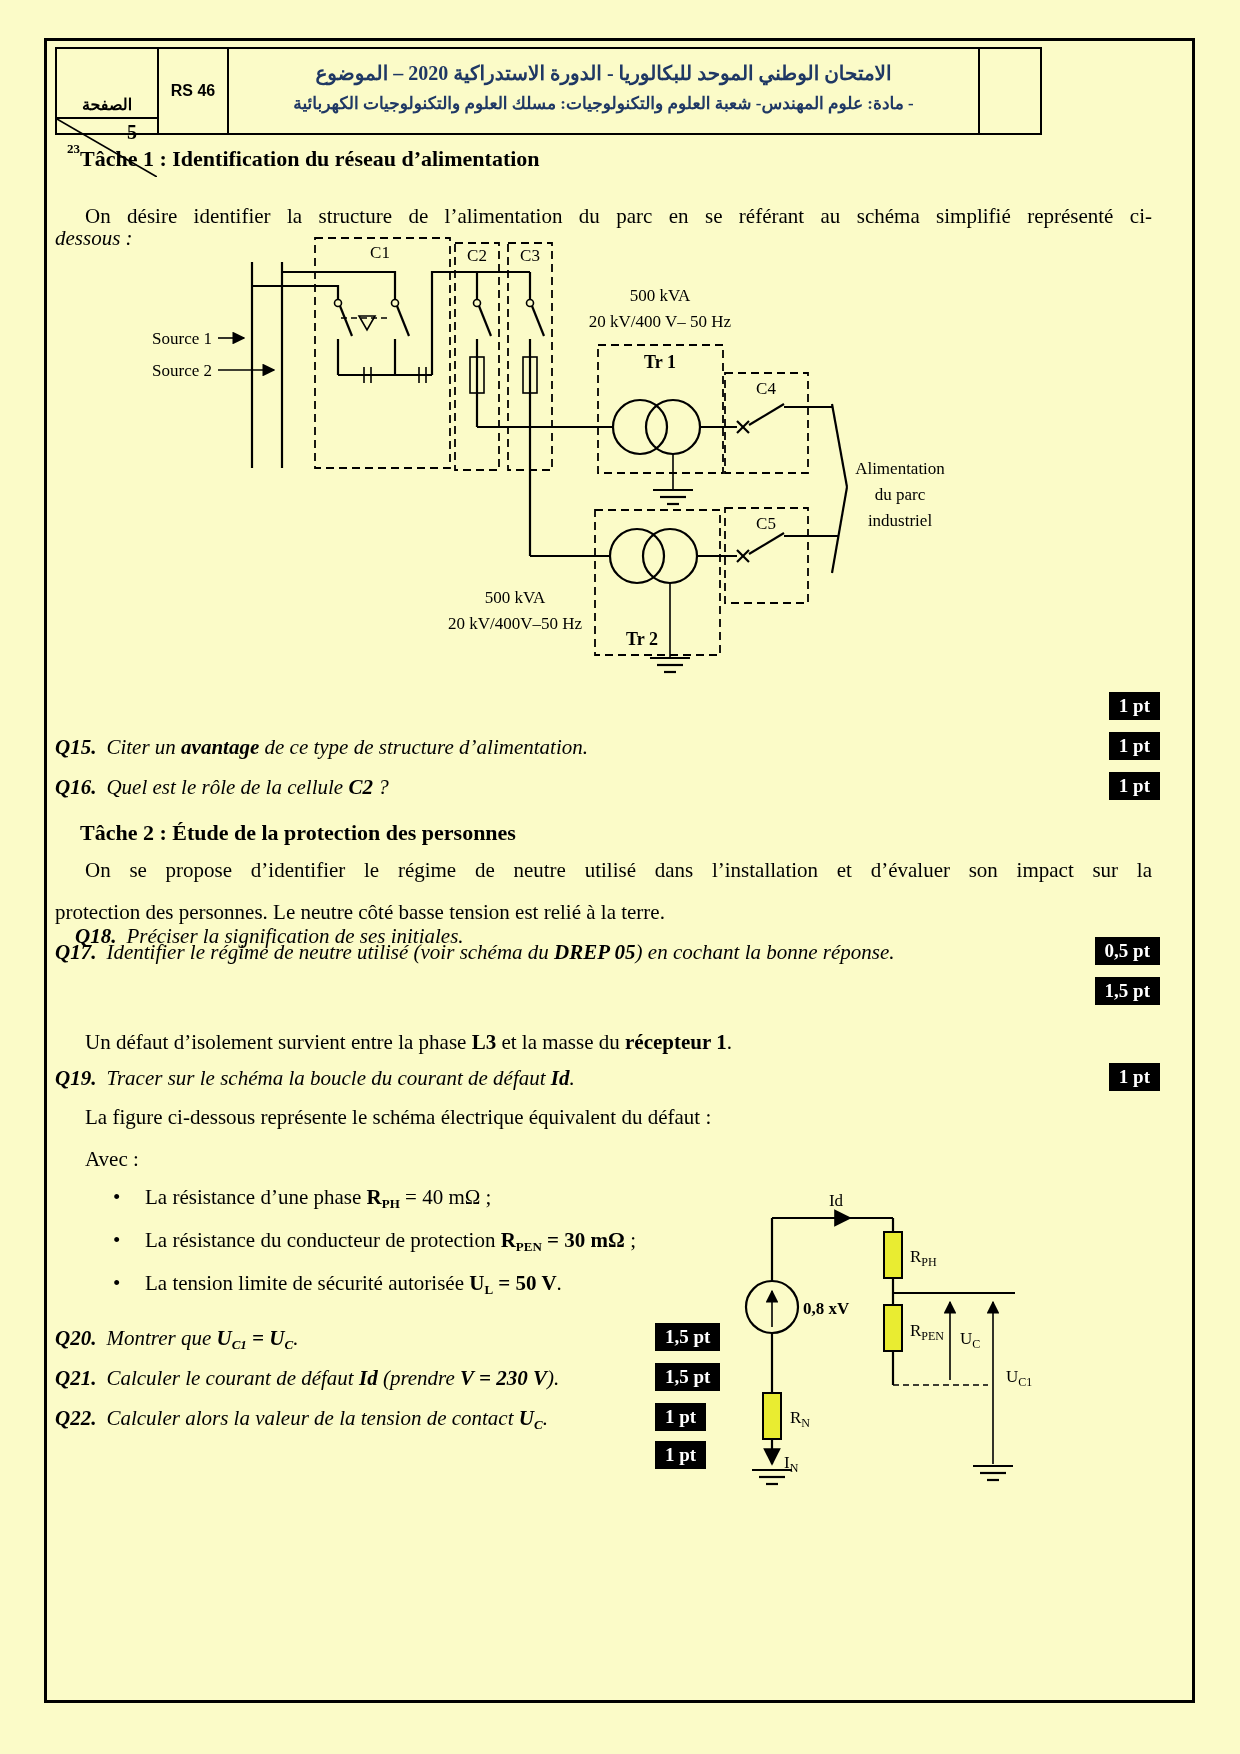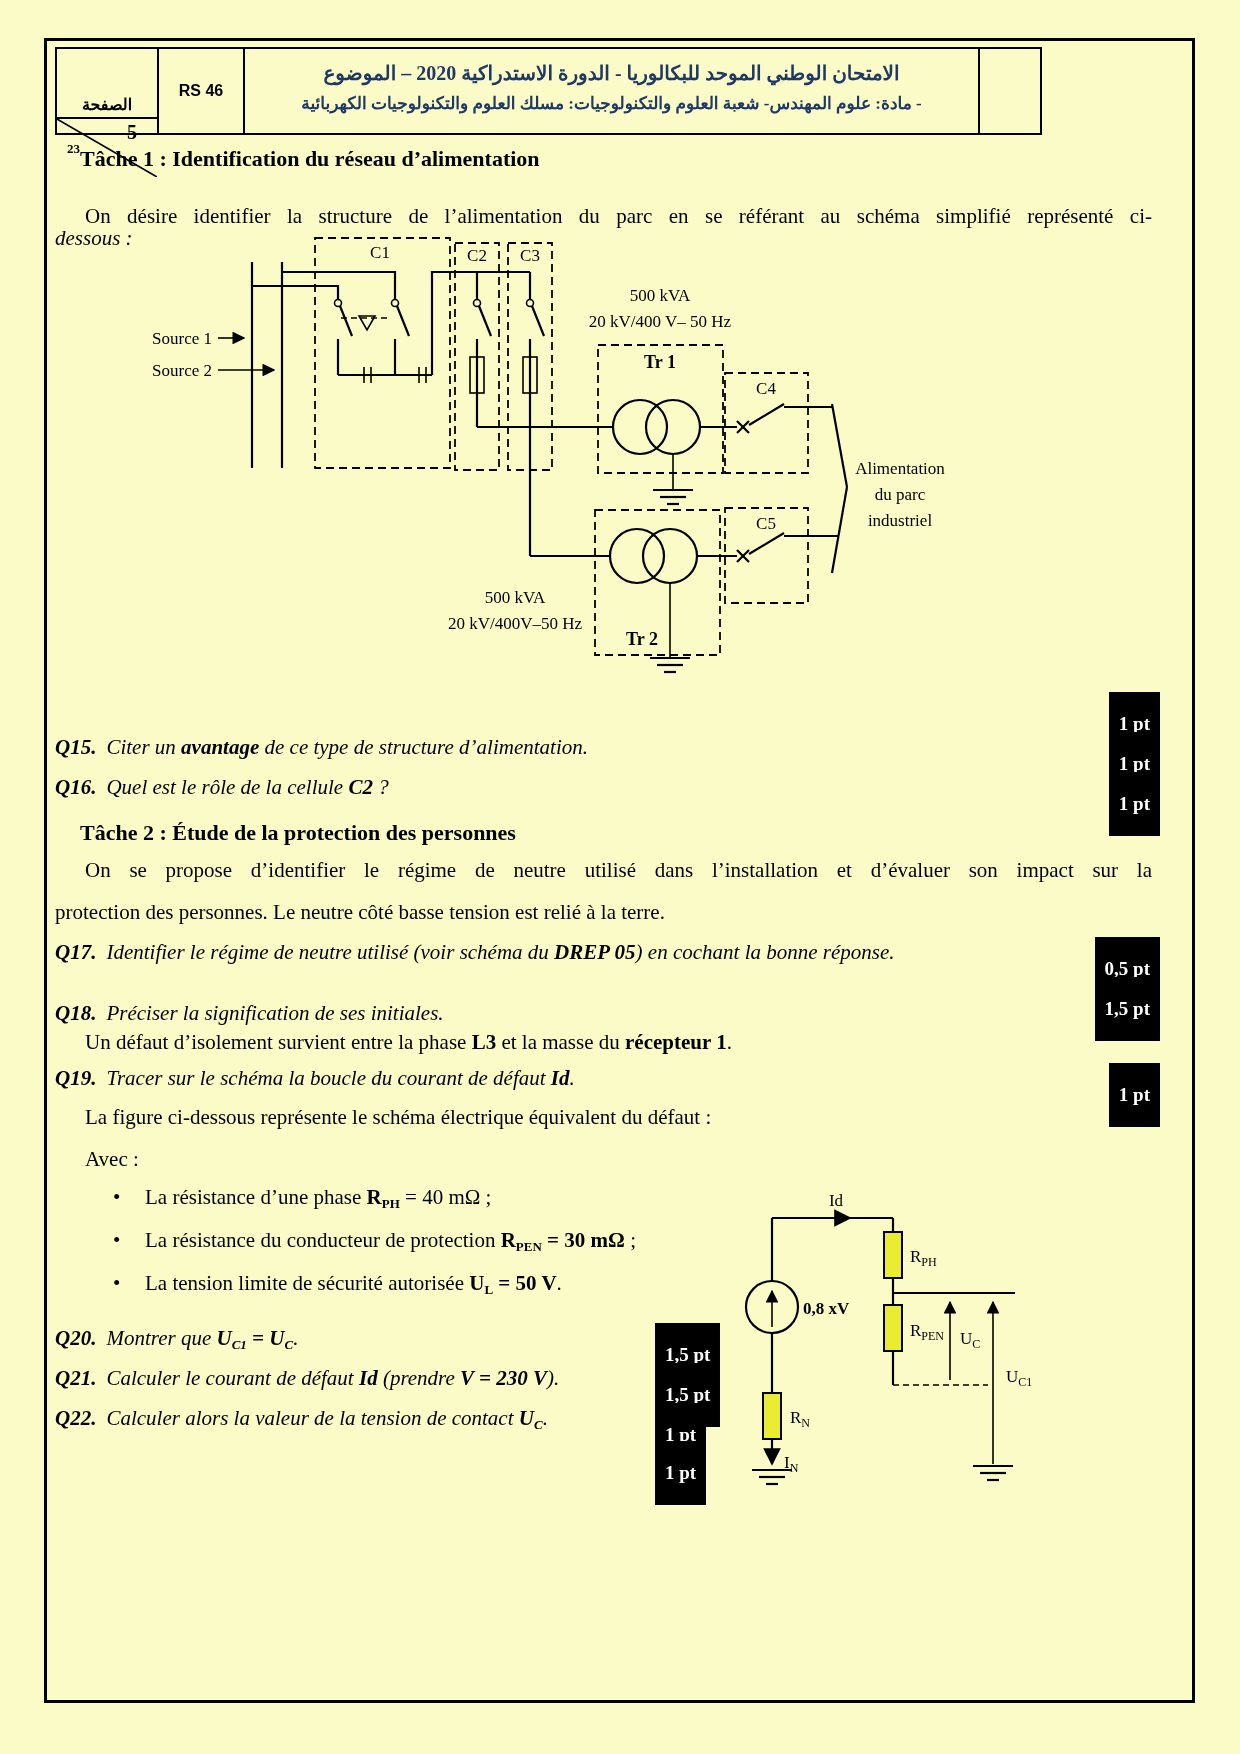--- a/index.html
+++ b/index.html
@@ -11,33 +11,33 @@
 
   
   .header { position:absolute; left:55px; top:47px; width:987px; height:88px; border:2px solid #000; display:flex; }
   .cell { height:100%; }
   .pagebox { width:100px; position:relative; font-weight:bold;margin-top:44px; }
   .pagebox-top { height:26px; border-bottom:2px solid #000; text-align:center; font-size:16px; line-height:24px; }
   .pagebox-diag { position:relative; height:58px; }
   .pagebox-diag svg { position:absolute; left:0; top:0; width:100%; height:100%; }
   .pnum { position:absolute; right:20px; top:2px; font-size:20px; }
   .ptotal { position:absolute; left:10px; bottom:20px; font-size:13px; }
-  .codebox { width:86px; border-left:2px solid #000; display:flex; align-items:center; justify-content:center;
+  .codebox { width:70px; border-left:2px solid #000; display:flex; align-items:center; justify-content:center;
              font-weight:bold; font-size:16px; font-family:"Liberation Sans", sans-serif; }
   .titlebox { flex:1; border-left:2px solid #000; direction:rtl; text-align:center; color:#1F3864; font-weight:bold; padding-top:12px; }
   .ar1 { font-size:20px; margin-bottom:8px; }
   .ar2 { font-size:17px; }
   .emptybox { width:62px; border-left:2px solid #000; }
 
   
   .body-text { font-size:21px; }
   .tache { font-weight:bold; font-size:22px; }
   .qrow { position:absolute; left:55px; font-size:21px; font-style:italic; white-space:nowrap; }
   .qnum { font-weight:bold; margin-right:10px; }
-  .badge { position:absolute; background:#000; color:#fff; font-weight:bold; font-size:19px; padding:21px 10px; text-align:center; }
+  .badge { position:absolute; background:#000; color:#fff; font-weight:bold; font-size:19px; padding:3px 10px; text-align:center; }
   .just { text-align:justify; text-align-last:justify; }
   .subsc { font-size:13px; vertical-align:-4px; }
 
   
   svg .sline { stroke:#000; stroke-width:2.2; fill:none; }
   svg .sthin { stroke:#000; stroke-width:1.6; fill:none; }
   svg .sdash { stroke:#000; stroke-width:1.8; fill:none; stroke-dasharray:8 5; }
   svg .sdash2 { stroke:#000; stroke-width:1.5; fill:none; stroke-dasharray:6 4; }
   svg text { font-family:"Liberation Serif", serif; font-size:17px; fill:#000; }
   svg .tb { font-weight:bold; font-size:18px; }
@@ -209,21 +209,21 @@
 
   <div class="abs tache" style="left:80px; top:820px;">Tâche 2 : Étude de la protection des personnes</div>
   <div class="abs body-text just" style="left:55px; top:858px; width:1097px; text-indent:30px;">On se propose d’identifier le régime de neutre utilisé dans l’installation et d’évaluer son impact sur la</div>
   <div class="abs body-text" style="left:55px; top:900px;">protection des personnes. Le neutre côté basse tension est relié à la terre.</div>
 
   <div class="qrow" style="top:940px;">
     <span class="qnum">Q17.</span><span><span>Identifier le régime de neutre utilisé (voir schéma du </span><span style="font-weight: bold;">DREP 05</span><span>) en cochant la bonne réponse.</span></span>
   </div>
   <div class="badge" style="top:937px; right:80px;">0,5 pt</div>
 
-  <div class="qrow" style="top:1001px;">
+  <div class="qrow" style="top:924px;margin-left:20px;">
     <span class="qnum">Q18.</span><span><span>Préciser la signification de ses initiales.</span></span>
   </div>
   <div class="badge" style="top:977px; right:80px;">1,5 pt</div>
 
   <div class="abs body-text" style="left:85px; top:1030px;"><span>Un défaut d’isolement survient entre la phase </span><span style="font-weight: bold;">L3</span><span> et la masse du </span><span style="font-weight: bold;">récepteur 1</span><span>.</span></div>
 
   <div class="qrow" style="top:1066px;">
     <span class="qnum">Q19.</span><span><span>Tracer sur le schéma la boucle du courant de défaut </span><span style="font-weight: bold;">Id</span><span>.</span></span>
   </div>
   <div class="badge" style="top:1063px; right:80px;">1 pt</div>

